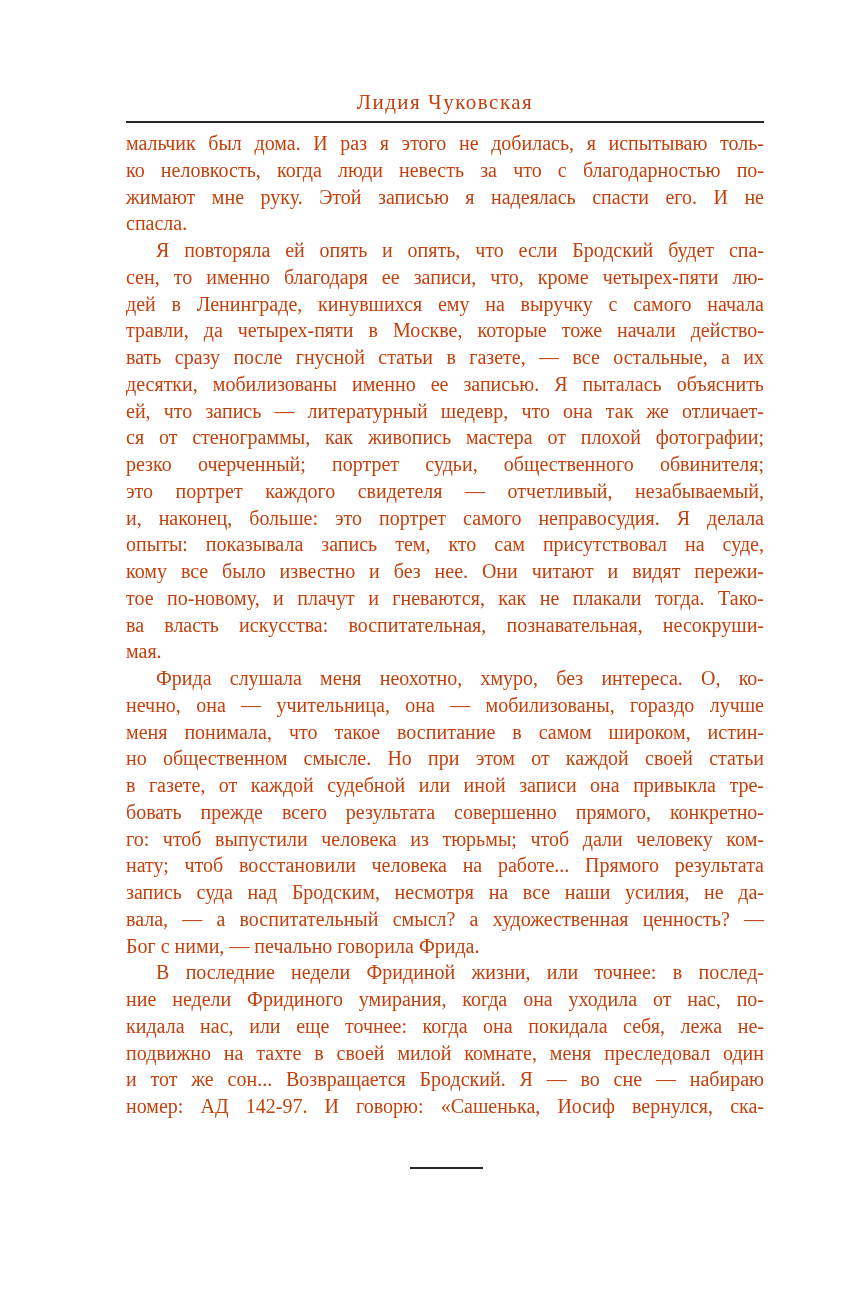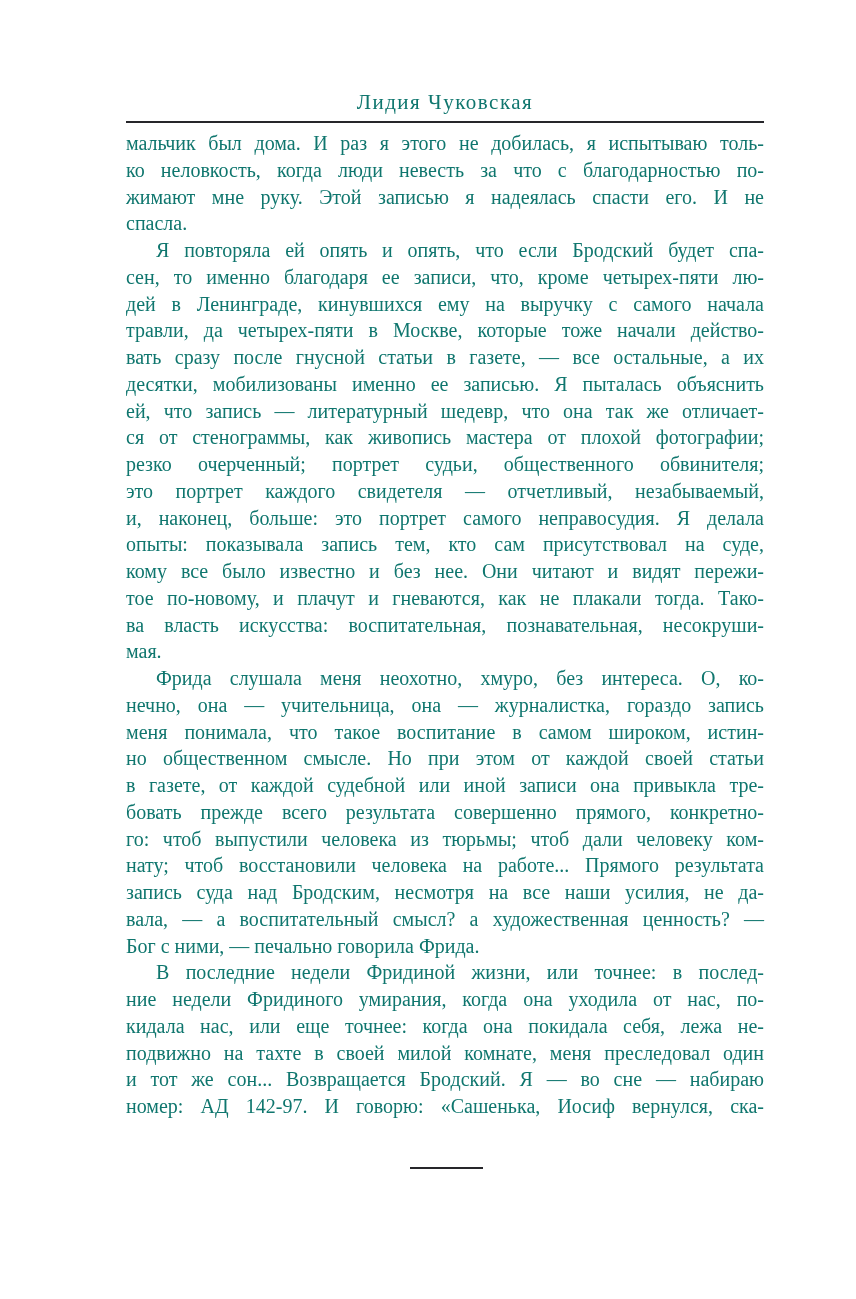--- a/index.html
+++ b/index.html
@@ -6,21 +6,21 @@
     margin: 0;
     padding: 0;
     background: #ffffff;
   }
   .page {
     position: relative;
     width: 856px;
     height: 1299px;
     background: #ffffff;
     font-family: "Liberation Serif", "DejaVu Serif", serif;
-    color: #0f766e;
+    color: #c2410c;
     overflow: hidden;
   }
   .running-header {
     position: absolute;
     left: 126px;
     top: 90px;
     width: 638px;
     text-align: center;
     font-size: 21px;
     letter-spacing: 1.5px;
@@ -96,21 +96,21 @@
         <div class="line">это портрет каждого свидетеля — отчетливый, незабываемый,</div>
         <div class="line">и, наконец, больше: это портрет самого неправосудия. Я делала</div>
         <div class="line">опыты: показывала запись тем, кто сам присутствовал на суде,</div>
         <div class="line">кому все было известно и без нее. Они читают и видят пережи-</div>
         <div class="line">тое по-новому, и плачут и гневаются, как не плакали тогда. Тако-</div>
         <div class="line">ва власть искусства: воспитательная, познавательная, несокруши-</div>
         <div class="line lastline">мая.</div>
       </div>
       <div class="paragraph">
         <div class="line indent">Фрида слушала меня неохотно, хмуро, без интереса. О, ко-</div>
-        <div class="line">нечно, она — учительница, она — журналистка, гораздо запись</div>
+        <div class="line">нечно, она — учительница, она — мобилизованы, гораздо лучше</div>
         <div class="line">меня понимала, что такое воспитание в самом широком, истин-</div>
         <div class="line">но общественном смысле. Но при этом от каждой своей статьи</div>
         <div class="line">в газете, от каждой судебной или иной записи она привыкла тре-</div>
         <div class="line">бовать прежде всего результата совершенно прямого, конкретно-</div>
         <div class="line">го: чтоб выпустили человека из тюрьмы; чтоб дали человеку ком-</div>
         <div class="line">нату; чтоб восстановили человека на работе... Прямого результата</div>
         <div class="line">запись суда над Бродским, несмотря на все наши усилия, не да-</div>
         <div class="line">вала, — а воспитательный смысл? а художественная ценность? —</div>
         <div class="line lastline">Бог с ними, — печально говорила Фрида.</div>
       </div>

